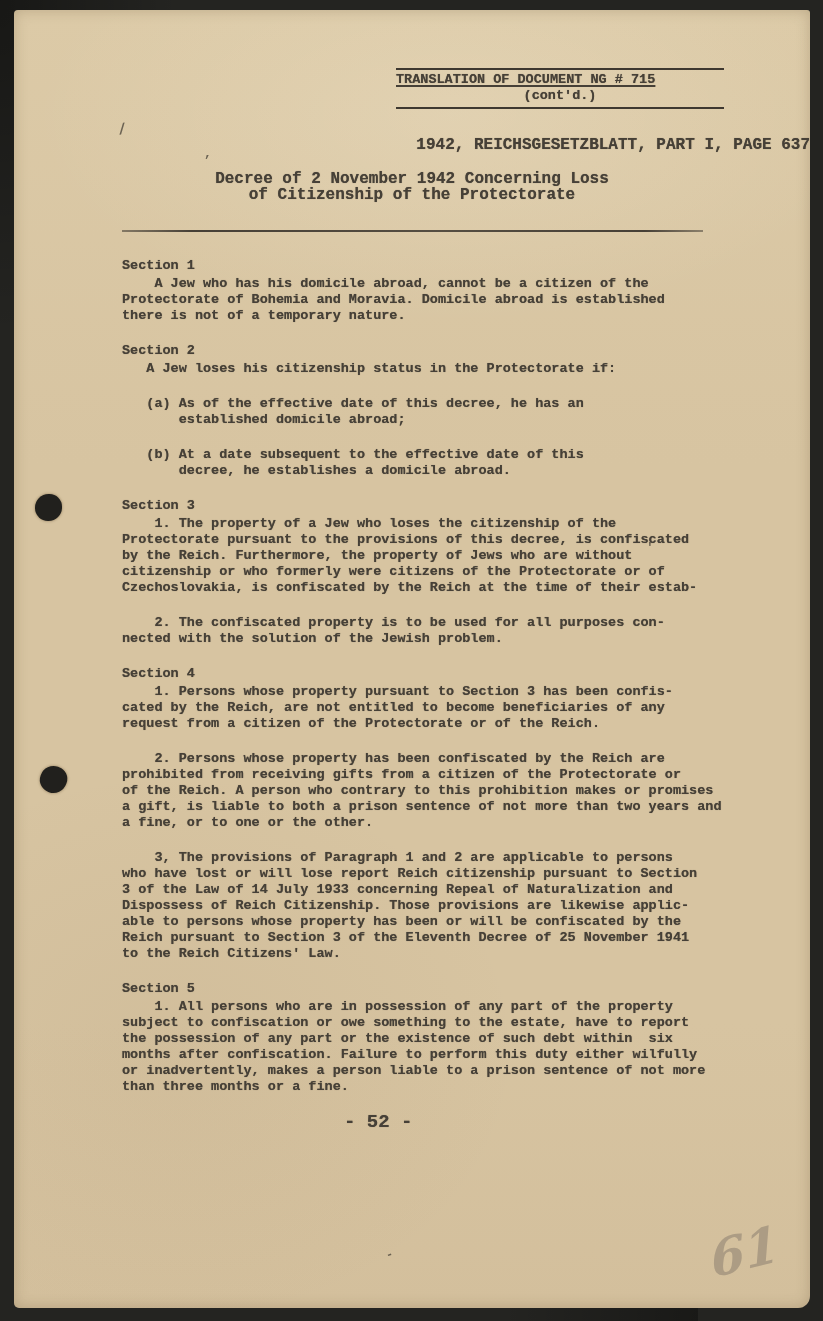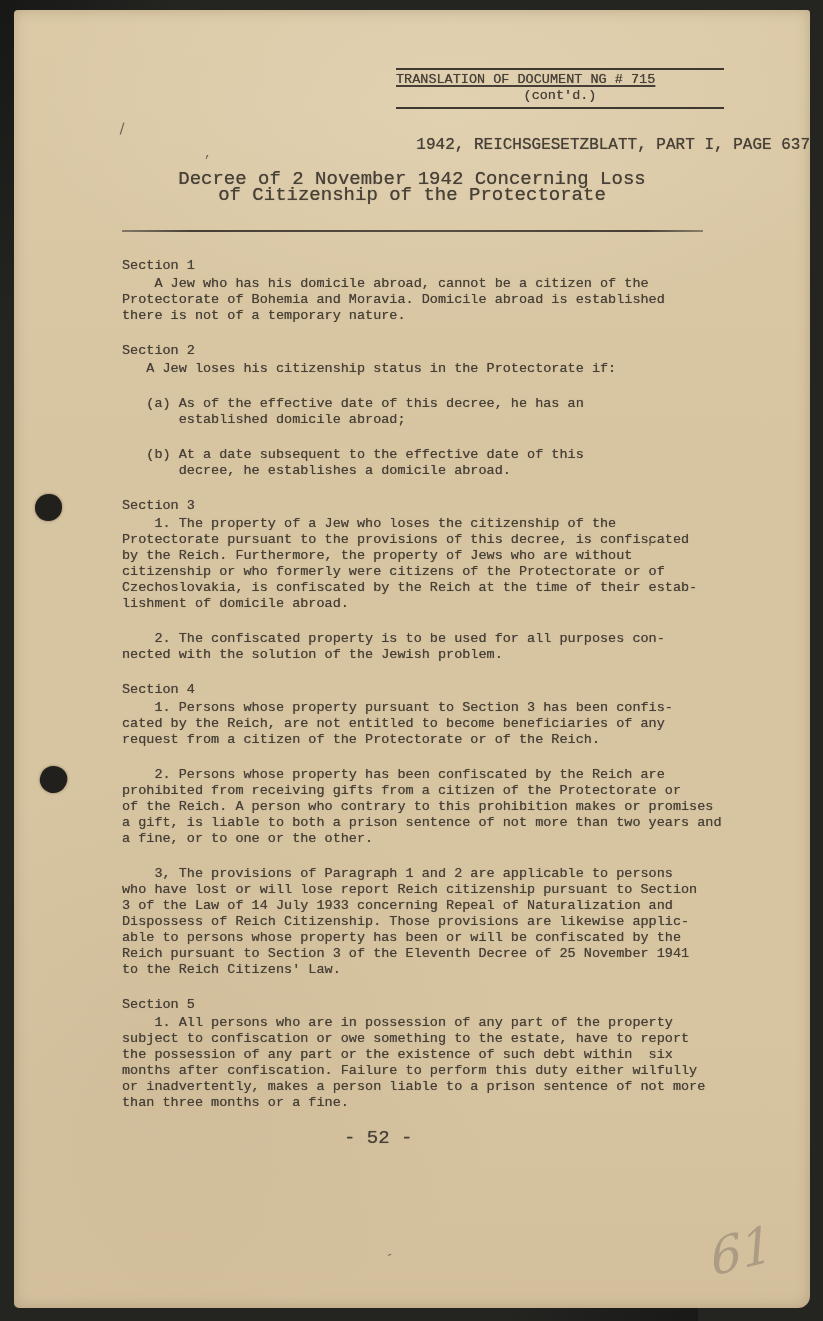--- a/index.html
+++ b/index.html
@@ -9,20 +9,21 @@
     background: var(--border, #242421);
     font-family: "Liberation Mono", "DejaVu Sans Mono", monospace;
   }
   .scan {
     position: relative;
     width: 698px; height: 1321px;
     background:
       radial-gradient(ellipse at 0% 0%, rgba(0,0,0,0.35), rgba(0,0,0,0) 18%),
       radial-gradient(ellipse at 100% 100%, rgba(0,0,0,0.3), rgba(0,0,0,0) 20%),
       var(--border, #242421);
+    font-weight: bold;
   }
   .paper {
     position: absolute;
     left: 14px; top: 10px;
     width: 796px; height: 1298px;
     background:
       radial-gradient(ellipse 600px 300px at 55% 8%, rgba(255,248,230,0.18), rgba(255,248,230,0) 70%),
       radial-gradient(ellipse 500px 400px at 20% 80%, rgba(120,90,60,0.06), rgba(120,90,60,0) 70%),
       linear-gradient(180deg, var(--paper_light, #dccaa7) 0%, var(--paper, #d7c4a1) 35%, var(--paper, #d7c4a1) 78%, #d3bf9c 100%);
     border-radius: 4px 3px 12px 5px;
@@ -59,21 +60,21 @@
   .title {
     margin-top: 28px;
     text-align: right;
     font-size: 16px; line-height: 16px;
     white-space: pre;
     text-shadow: 0 0 0.7px rgba(70,63,54,0.85);
   }
   .subtitle {
     margin-top: 18px;
     text-align: center;
-    font-size: 19px; line-height: 16px;
+    font-size: 16px; line-height: 16px;
     text-shadow: 0 0 0.7px rgba(70,63,54,0.8);
   }
   .subtitle .line { white-space: pre; }
 
   .rule {
     margin: 27px 0 0 108px;
     width: 581px; height: 2px;
     background: linear-gradient(90deg, rgba(62,56,48,0.55), rgba(62,56,48,0.95) 12%, rgba(62,56,48,0.85) 55%, rgba(62,56,48,0.95) 90%, rgba(62,56,48,0.5));
   }
 
@@ -165,21 +166,20 @@
           </div>
         </section>
         <section class="doc-section">
           <div class="section-heading">Section 3</div>
           <div class="block">
             <div class="tline">    1. The property of a Jew who loses the citizenship of the</div>
             <div class="tline">Protectorate pursuant to the provisions of this decree, is confiscated</div>
             <div class="tline">by the Reich. Furthermore, the property of Jews who are without</div>
             <div class="tline">citizenship or who formerly were citizens of the Protectorate or of</div>
             <div class="tline">Czechoslovakia, is confiscated by the Reich at the time of their estab-</div>
-            <div class="tline">lishment of domicile abroad.</div>
           </div>
           <div class="block">
             <div class="tline">    2. The confiscated property is to be used for all purposes con-</div>
             <div class="tline">nected with the solution of the Jewish problem.</div>
           </div>
         </section>
         <section class="doc-section">
           <div class="section-heading">Section 4</div>
           <div class="block">
             <div class="tline">    1. Persons whose property pursuant to Section 3 has been confis-</div>

